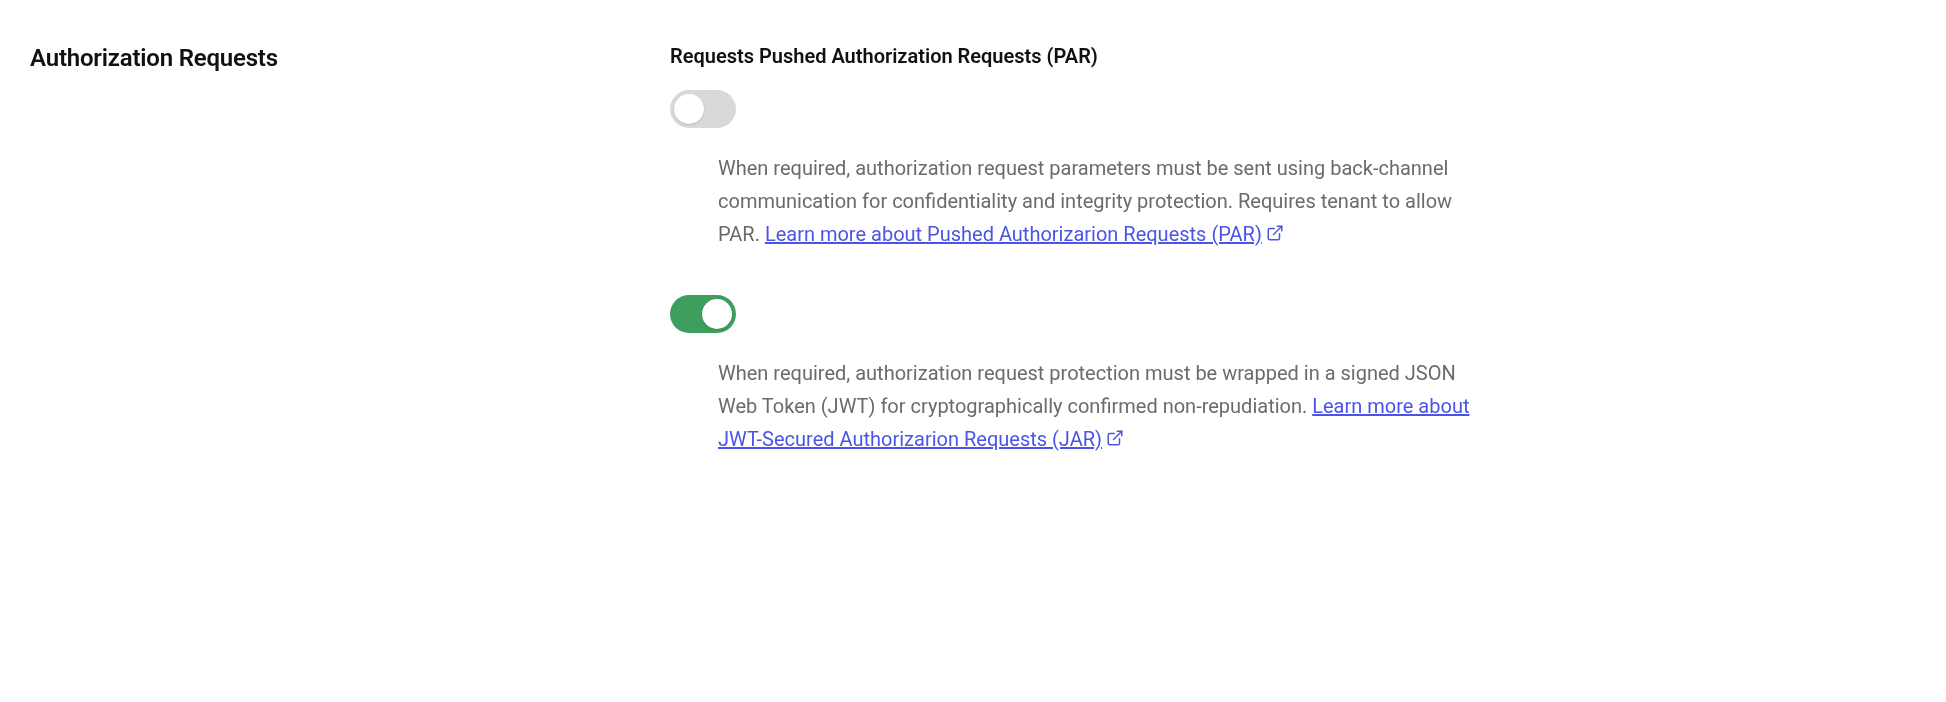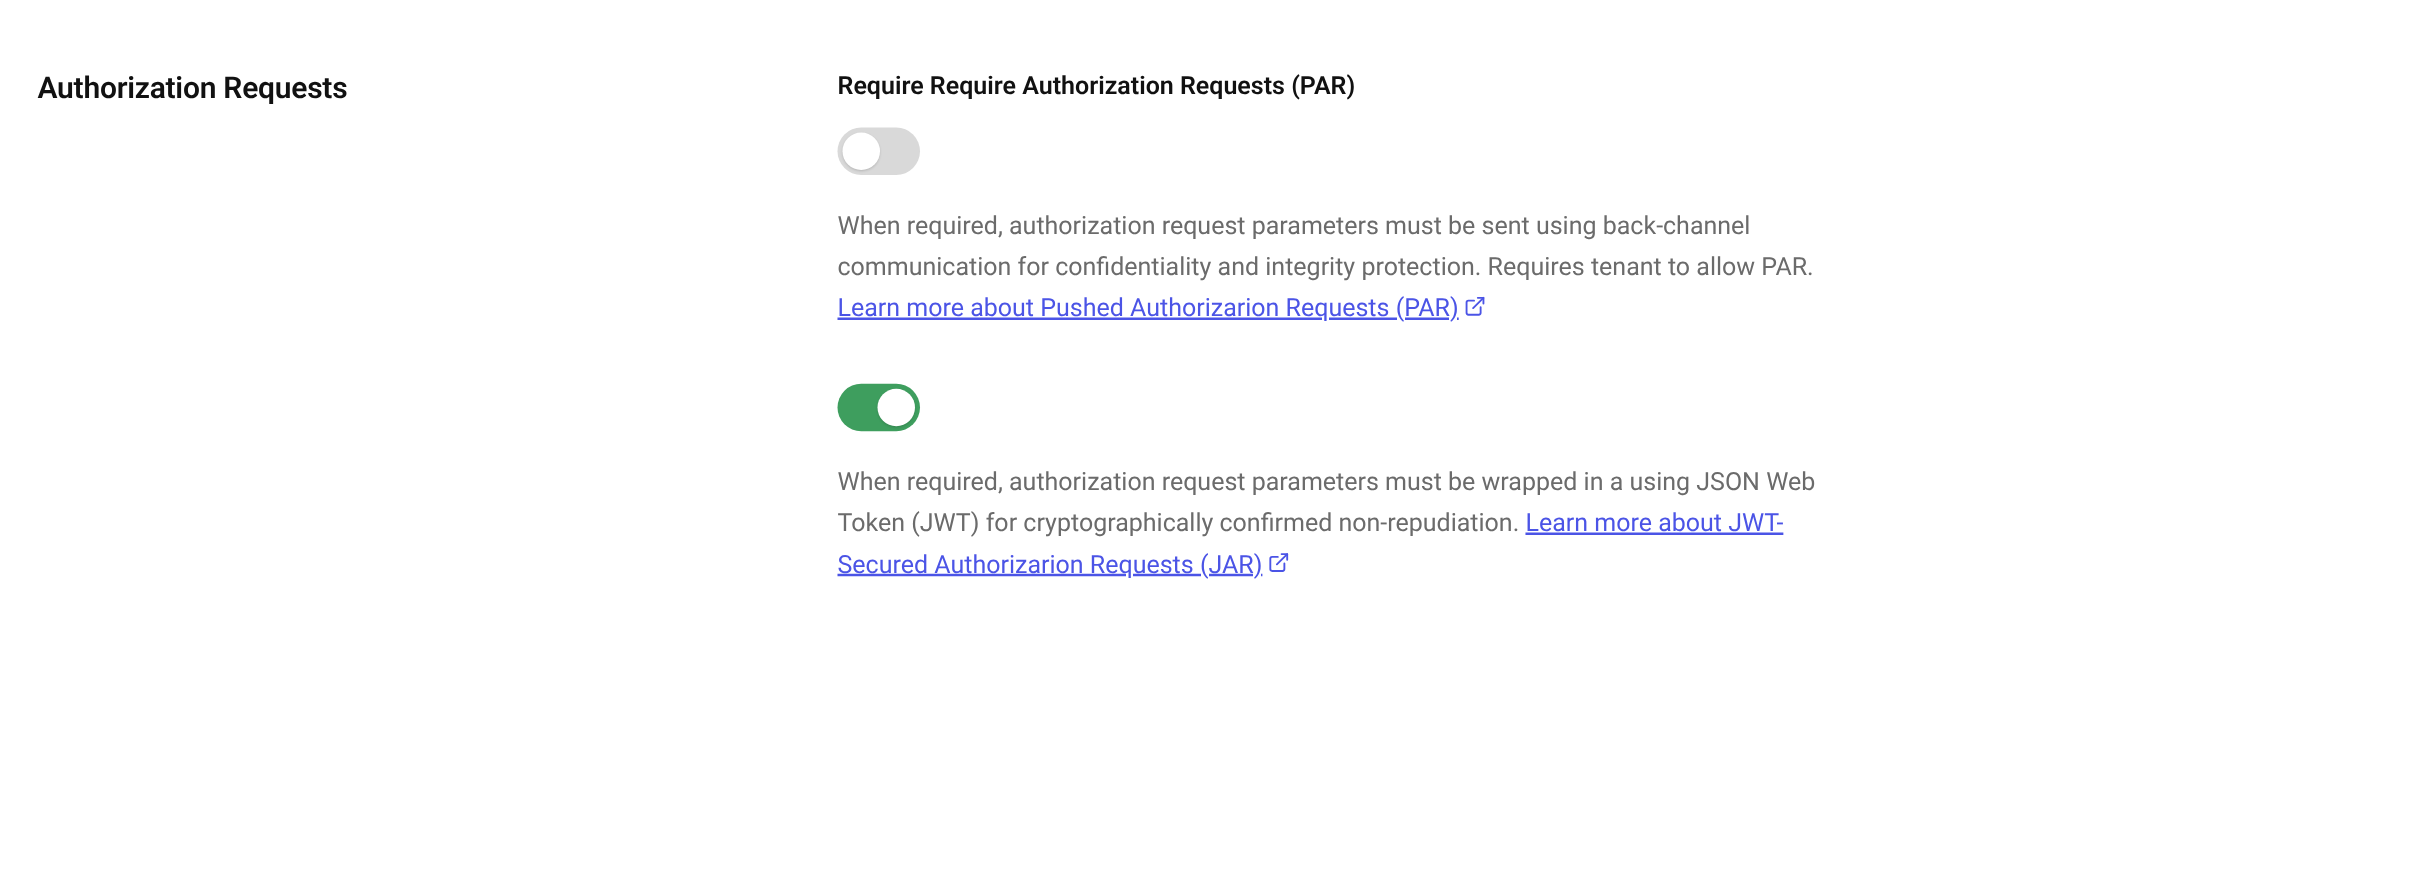--- a/index.html
+++ b/index.html
@@ -7,21 +7,21 @@
     margin: 0;
     padding: 0;
     font-family: -apple-system, BlinkMacSystemFont, "Segoe UI", Roboto, Helvetica, Arial, sans-serif;
     font-size: 16px;
     color: #1a1a1a;
     background: #fff;
   }
   .container {
     display: flex;
     width: 1946px;
-    padding: 56px 30px 40px 30px;
+    padding: 44px 30px 40px 30px;
   }
   .left-col {
     width: 640px;
     flex-shrink: 0;
   }
   .section-title {
     font-size: 24px;
     font-weight: 600;
     letter-spacing: -0.2px;
     color: #111;
@@ -59,20 +59,21 @@
     transition: left .15s ease;
   }
   .toggle.off { background: #d9d9d9; }
   .toggle.off .knob { left: 4px; }
   .toggle.on  { background: #3e9e5e; }
   .toggle.on  .knob { left: 32px; }
   .setting-desc {
     font-size: 20px;
     line-height: 1.65;
     color: #6b6b6b;
+    margin-left: 48px;
   }
   .setting-desc a {
     color: #4b54e6;
     text-decoration: underline;
   }
   .ext-icon {
     display: inline-block;
     vertical-align: -1px;
     margin-left: 4px;
   }
@@ -82,41 +83,41 @@
 <body>
 
 <div class="container">
   <div class="left-col">
     <div class="section-title">Authorization Requests</div>
   </div>
 
   <div class="right-col">
 
     <div class="setting-block">
-      <div class="setting-label">Require Require Authorization Requests (PAR)</div>
+      <div class="setting-label">Requests Pushed Authorization Requests (PAR)</div>
       <div class="toggle off" role="switch" aria-checked="false">
         <div class="knob"></div>
       </div>
       <div class="setting-desc">
         <span>When required, authorization request parameters must be sent using back-channel communication for confidentiality and integrity protection. Requires tenant to allow PAR. </span><a href="#"><span>Learn more about Pushed Authorizarion Requests (PAR)</span></a><span class="ext-icon">
           <svg width="18" height="18" viewBox="0 0 24 24" fill="none" stroke="#4b54e6" stroke-width="2" stroke-linecap="round" stroke-linejoin="round">
             <path d="M18 13v6a2 2 0 0 1-2 2H5a2 2 0 0 1-2-2V8a2 2 0 0 1 2-2h6"></path>
             <polyline points="15 3 21 3 21 9"></polyline>
             <line x1="10" y1="14" x2="21" y2="3"></line>
           </svg>
         </span>
       </div>
     </div>
 
     <div class="setting-block">
       <div class="toggle on" role="switch" aria-checked="true">
         <div class="knob"></div>
       </div>
       <div class="setting-desc">
-        <span>When required, authorization request parameters must be wrapped in a using JSON Web Token (JWT) for cryptographically confirmed non-repudiation. </span><a href="#"><span>Learn more about JWT-Secured Authorizarion Requests (JAR)</span></a><span class="ext-icon">
+        <span>When required, authorization request protection must be wrapped in a signed JSON Web Token (JWT) for cryptographically confirmed non-repudiation. </span><a href="#"><span>Learn more about JWT-Secured Authorizarion Requests (JAR)</span></a><span class="ext-icon">
           <svg width="18" height="18" viewBox="0 0 24 24" fill="none" stroke="#4b54e6" stroke-width="2" stroke-linecap="round" stroke-linejoin="round">
             <path d="M18 13v6a2 2 0 0 1-2 2H5a2 2 0 0 1-2-2V8a2 2 0 0 1 2-2h6"></path>
             <polyline points="15 3 21 3 21 9"></polyline>
             <line x1="10" y1="14" x2="21" y2="3"></line>
           </svg>
         </span>
       </div>
     </div>
 
   </div>

